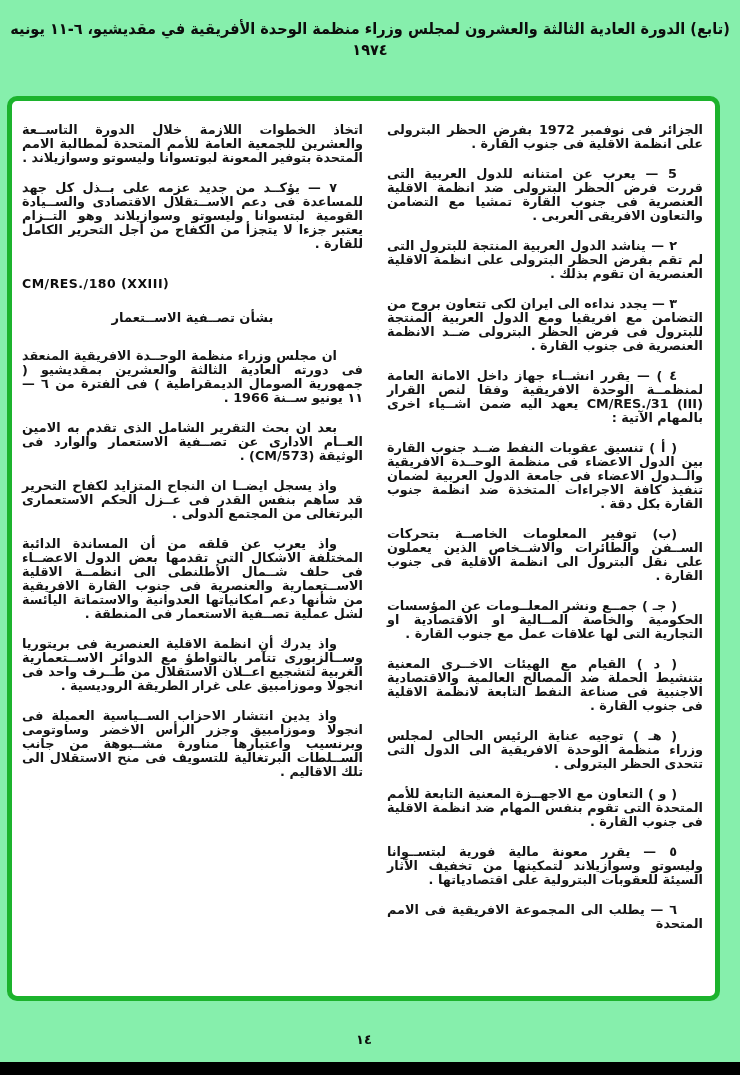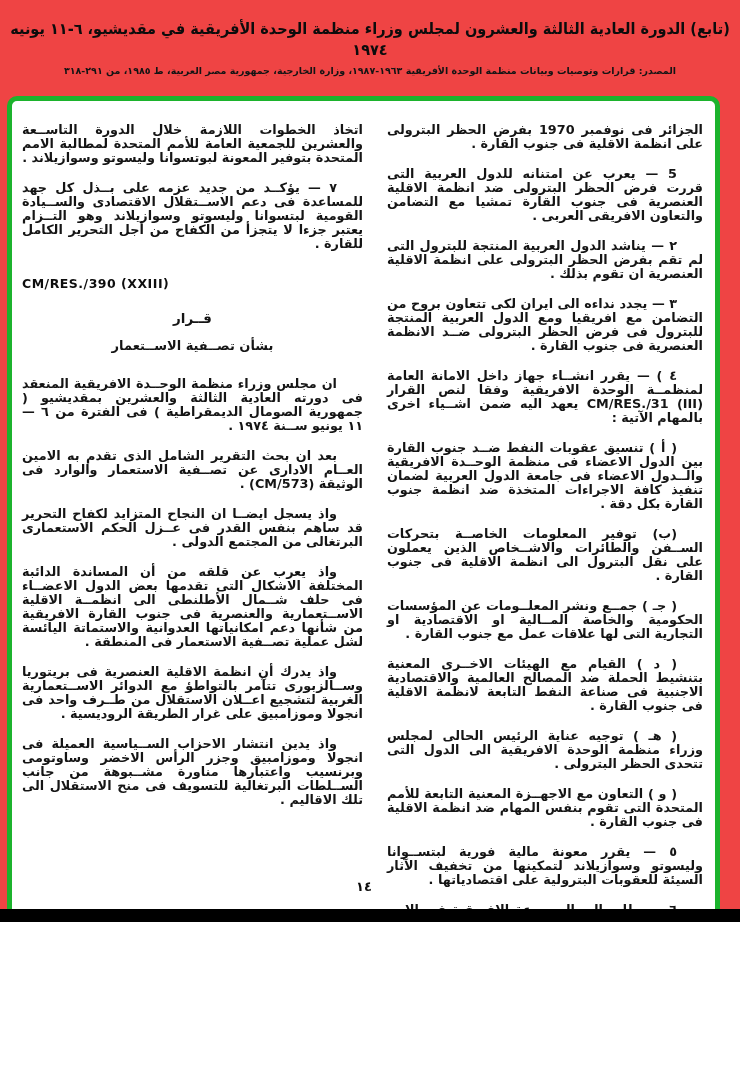--- a/index.html
+++ b/index.html
@@ -1,19 +1,19 @@
 <!DOCTYPE html>
 <html lang="ar"><head>
 <meta charset="utf-8">
 <style>
   html,body{margin:0;padding:0;background:#ffffff;}
   .page{
     position:relative;
-    width:740px;height:922px;
-    background:#ef4444;
+    width:740px;height:1075px;
+    background:#86efac;
     overflow:hidden;
     font-family:"DejaVu Sans", sans-serif;
     color:#131313;
   }
   .header{
     position:absolute;top:20px;left:0;right:0;
     text-align:center;direction:rtl;
   }
   .header-line1{
     font-size:14.5px;font-weight:bold;letter-spacing:0;
@@ -83,51 +83,49 @@
     background:#000000;
   }
 </style>
 </head>
 <body>
 
 <div class="page">
 
   <div class="header">
     <div class="header-line1">(تابع) الدورة العادية الثالثة والعشرون لمجلس وزراء منظمة الوحدة الأفريقية في مقديشيو، ٦-١١ يونيه ١٩٧٤</div>
-    <div class="header-line2">المصدر: قرارات وتوصيات وبيانات منظمة الوحدة الأفريقية ١٩٦٣-١٩٨٧، وزارة الخارجية، جمهورية مصر العربية، ط ١٩٨٥، من ٢٩١-٣١٨</div>
   </div>
 
   <div class="green-frame">
     <div class="columns">
 
       <div class="col col-first">
-        <p class="no-indent">الجزائر فى نوفمبر 1970 بفرض الحظر البترولى على انظمة الاقلية فى جنوب القارة .</p>
+        <p class="no-indent">الجزائر فى نوفمبر 1972 بفرض الحظر البترولى على انظمة الاقلية فى جنوب القارة .</p>
         <p>5 — يعرب عن امتنانه للدول العربية التى قررت فرض الحظر البترولى ضد انظمة الاقلية العنصرية فى جنوب القارة تمشيا مع التضامن والتعاون الافريقى العربى .</p>
         <p>٢ — يناشد الدول العربية المنتجة للبترول التى لم تقم بفرض الحظر البترولى على انظمة الاقلية العنصرية ان تقوم بذلك .</p>
         <p>٣ — يجدد نداءه الى ايران لكى تتعاون بروح من التضامن مع افريقيا ومع الدول العربية المنتجة للبترول فى فرض الحظر البترولى ضــد الانظمة العنصرية فى جنوب القارة .</p>
         <p>٤ ) — يقرر انشــاء جهاز داخل الامانة العامة لمنظمــة الوحدة الافريقية وفقا لنص القرار CM/RES./31 (III) يعهد اليه ضمن اشــياء اخرى بالمهام الآتية :</p>
         <p>( أ ) تنسيق عقوبات النفط ضــد جنوب القارة بين الدول الاعضاء فى منظمة الوحــدة الافريقية والــدول الاعضاء فى جامعة الدول العربية لضمان تنفيذ كافة الاجراءات المتخذة ضد انظمة جنوب القارة بكل دقة .</p>
         <p>(ب) توفير المعلومات الخاصــة بتحركات الســفن والطائرات والاشــخاص الذين يعملون على نقل البترول الى انظمة الاقلية فى جنوب القارة .</p>
         <p>( جـ ) جمــع ونشر المعلــومات عن المؤسسات الحكومية والخاصة المــالية او الاقتصادية او التجارية التى لها علاقات عمل مع جنوب القارة .</p>
         <p>( د ) القيام مع الهيئات الاخــرى المعنية بتنشيط الحملة ضد المصالح العالمية والاقتصادية الاجنبية فى صناعة النفط التابعة لانظمة الاقلية فى جنوب القارة .</p>
         <p>( هـ ) توجيه عناية الرئيس الحالى لمجلس وزراء منظمة الوحدة الافريقية الى الدول التى تتحدى الحظر البترولى .</p>
         <p>( و ) التعاون مع الاجهــزة المعنية التابعة للأمم المتحدة التى تقوم بنفس المهام ضد انظمة الاقلية فى جنوب القارة .</p>
         <p>٥ — يقرر معونة مالية فورية لبتســوانا وليسوتو وسوازيلاند لتمكينها من تخفيف الآثار السيئة للعقوبات البترولية على اقتصادياتها .</p>
         <p>٦ — يطلب الى المجموعة الافريقية فى الامم المتحدة</p>
       </div>
 
       <div class="col col-second">
         <p class="no-indent">اتخاذ الخطوات اللازمة خلال الدورة التاســعة والعشرين للجمعية العامة للأمم المتحدة لمطالبة الامم المتحدة بتوفير المعونة لبوتسوانا وليسوتو وسوازيلاند .</p>
         <p>٧ — يؤكــد من جديد عزمه على بــذل كل جهد للمساعدة فى دعم الاســتقلال الاقتصادى والســيادة القومية لبتسوانا وليسوتو وسوازيلاند وهو التــزام يعتبر جزءا لا يتجزأ من الكفاح من أجل التحرير الكامل للقارة .</p>
 
-        <div class="res-number">CM/RES./390 (XXIII)</div>
-        <div class="res-title">قــرار</div>
+        <div class="res-number">CM/RES./180 (XXIII)</div>
         <div class="res-subtitle">بشأن تصــفية الاســتعمار</div>
 
-        <p>ان مجلس وزراء منظمة الوحــدة الافريقية المنعقد فى دورته العادية الثالثة والعشرين بمقديشيو ( جمهورية الصومال الديمقراطية ) فى الفترة من ٦ — ١١ يونيو ســنة ١٩٧٤ .</p>
+        <p>ان مجلس وزراء منظمة الوحــدة الافريقية المنعقد فى دورته العادية الثالثة والعشرين بمقديشيو ( جمهورية الصومال الديمقراطية ) فى الفترة من ٦ — ١١ يونيو ســنة 1966 .</p>
         <p>بعد ان بحث التقرير الشامل الذى تقدم به الامين العــام الادارى عن تصــفية الاستعمار والوارد فى الوثيقة (CM/573) .</p>
         <p>واذ يسجل ايضــا ان النجاح المتزايد لكفاح التحرير قد ساهم بنفس القدر فى عــزل الحكم الاستعمارى البرتغالى من المجتمع الدولى .</p>
         <p>واذ يعرب عن قلقه من أن المساندة الدائبة المختلفة الاشكال التى تقدمها بعض الدول الاعضــاء فى حلف شــمال الأطلنطى الى انظمــة الاقلية الاســتعمارية والعنصرية فى جنوب القارة الافريقية من شأنها دعم امكانياتها العدوانية والاستماتة اليائسة لشل عملية تصــفية الاستعمار فى المنطقة .</p>
         <p>واذ يدرك أن انظمة الاقلية العنصرية فى بريتوريا وســالزبورى تتآمر بالتواطؤ مع الدوائر الاســتعمارية الغربية لتشجيع اعــلان الاستقلال من طــرف واحد فى انجولا وموزامبيق على غرار الطريقة الروديسية .</p>
         <p>واذ يدين انتشار الاحزاب الســياسية العميلة فى انجولا وموزامبيق وجزر الرأس الاخضر وساوتومى وبرنسيب واعتبارها مناورة مشــبوهة من جانب الســلطات البرتغالية للتسويف فى منح الاستقلال الى تلك الاقاليم .</p>
       </div>
 
     </div>
   </div>
 

